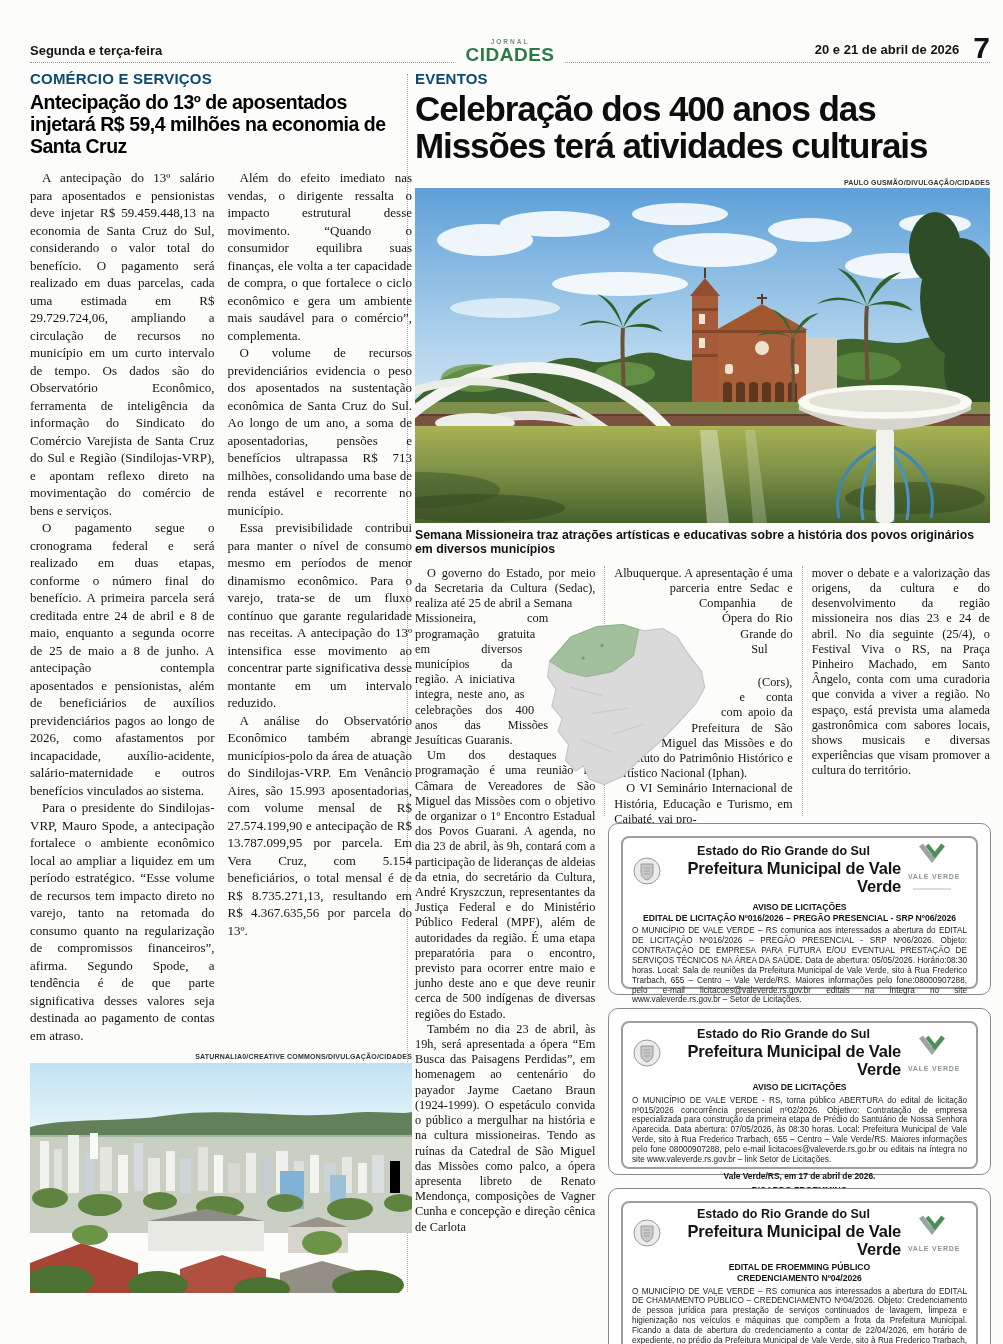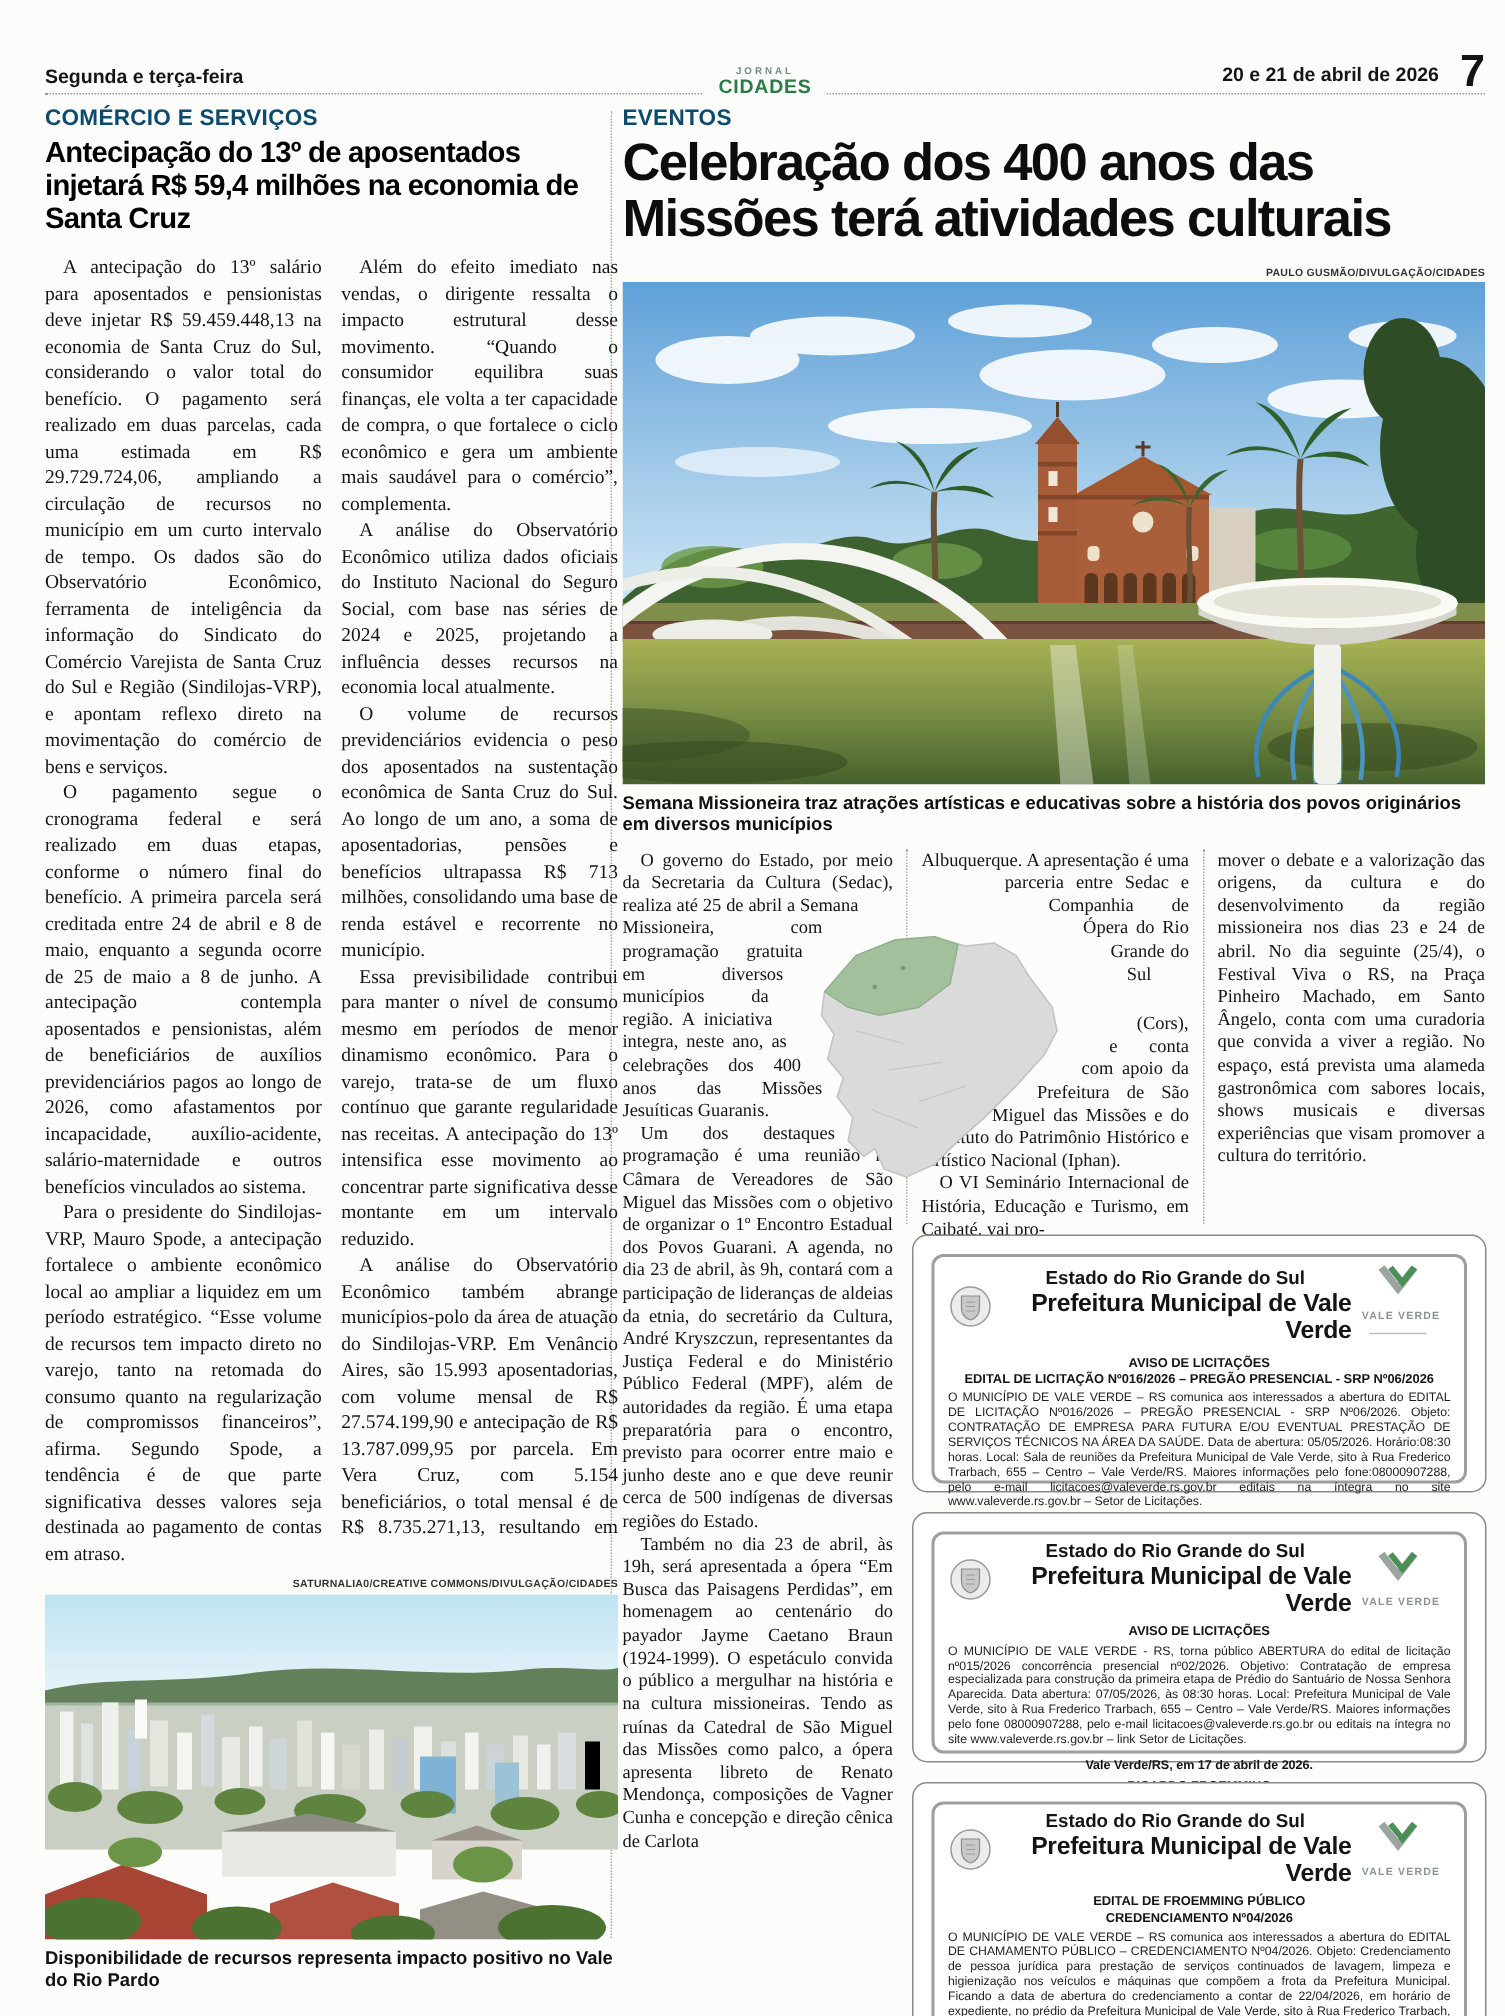--- a/index.html
+++ b/index.html
@@ -7,21 +7,21 @@
     width:1003px;height:1344px;position:relative;background:#fcfcfa;
     font-family:"Liberation Sans",sans-serif;color:#141414;overflow:hidden;
   }
   
   .hdr{position:absolute;left:30px;width:960px;top:26px;height:36px;
     border-bottom:1px dotted #999;}
   .hdr-day{position:absolute;left:0;bottom:4px;font-size:13px;font-weight:700;}
   .hdr-mast{position:absolute;left:50%;transform:translateX(-50%);bottom:-2px;
     text-align:center;background:#fcfcfa;padding:0 10px;}
   .hdr-mast .kicker{font-size:6.5px;letter-spacing:2px;color:#6f8f7d;font-weight:700;}
-  .hdr-mast .mast{font-size:13px;font-weight:800;color:#2b7b46;letter-spacing:.5px;line-height:1;}
+  .hdr-mast .mast{font-size:19px;font-weight:800;color:#2b7b46;letter-spacing:.5px;line-height:1;}
   .hdr-right{position:absolute;right:0;bottom:2px;display:flex;align-items:flex-end;gap:14px;}
   .hdr-date{font-size:13px;font-weight:700;padding-bottom:3px;}
   .hdr-page{font-size:30px;font-weight:900;line-height:.8;}
   
   .kicker-green{font-size:15px;font-weight:800;color:#0c4a6e;letter-spacing:.2px;}
   .credit{font-size:7px;font-weight:700;color:#333;text-align:right;letter-spacing:.2px;}
   .caption{font-size:12.3px;font-weight:700;color:#111;margin-top:5px;line-height:1.15;}
   .bodytxt p{margin:0;text-indent:12px;text-align:justify;}
   .bodytxt p.cont{text-indent:0;}
   
@@ -87,21 +87,20 @@
 <div class="vdiv"></div>
 
 <div class="left-art">
   <div class="kicker-green">COMÉRCIO E SERVIÇOS</div>
   <h1>Antecipação do 13º de aposentados injetará R$ 59,4 milhões na economia de Santa Cruz</h1>
   <div class="left-cols bodytxt">
     <p>A antecipação do 13º salário para aposentados e pensionistas deve injetar R$ 59.459.448,13 na economia de Santa Cruz do Sul, considerando o valor total do benefício. O pagamento será realizado em duas parcelas, cada uma estimada em R$ 29.729.724,06, ampliando a circulação de recursos no município em um curto intervalo de tempo. Os dados são do Observatório Econômico, ferramenta de inteligência da informação do Sindicato do Comércio Varejista de Santa Cruz do Sul e Região (Sindilojas-VRP), e apontam reflexo direto na movimentação do comércio de bens e serviços.</p>
     <p>O pagamento segue o cronograma federal e será realizado em duas etapas, conforme o número final do benefício. A primeira parcela será creditada entre 24 de abril e 8 de maio, enquanto a segunda ocorre de 25 de maio a 8 de junho. A antecipação contempla aposentados e pensionistas, além de beneficiários de auxílios previdenciários pagos ao longo de 2026, como afastamentos por incapacidade, auxílio-acidente, salário-maternidade e outros benefícios vinculados ao sistema.</p>
     <p>Para o presidente do Sindilojas-VRP, Mauro Spode, a antecipação fortalece o ambiente econômico local ao ampliar a liquidez em um período estratégico. “Esse volume de recursos tem impacto direto no varejo, tanto na retomada do consumo quanto na regularização de compromissos financeiros”, afirma. Segundo Spode, a tendência é de que parte significativa desses valores seja destinada ao pagamento de contas em atraso.</p>
     <p>Além do efeito imediato nas vendas, o dirigente ressalta o impacto estrutural desse movimento. “Quando o consumidor equilibra suas finanças, ele volta a ter capacidade de compra, o que fortalece o ciclo econômico e gera um ambiente mais saudável para o comércio”, complementa.</p>
-    <p>A análise do Observatório Econômico utiliza dados oficiais do Instituto Nacional do Seguro Social, com base nas séries de 2024 e 2025, projetando a influência desses recursos na economia local atualmente.</p>
     <p>O volume de recursos previdenciários evidencia o peso dos aposentados na sustentação econômica de Santa Cruz do Sul. Ao longo de um ano, a soma de aposentadorias, pensões e benefícios ultrapassa R$ 713 milhões, consolidando uma base de renda estável e recorrente no município.</p>
     <p>Essa previsibilidade contribui para manter o nível de consumo mesmo em períodos de menor dinamismo econômico. Para o varejo, trata-se de um fluxo contínuo que garante regularidade nas receitas. A antecipação do 13º intensifica esse movimento ao concentrar parte significativa desse montante em um intervalo reduzido.</p>
     <p>A análise do Observatório Econômico também abrange municípios-polo da área de atuação do Sindilojas-VRP. Em Venâncio Aires, são 15.993 aposentadorias, com volume mensal de R$ 27.574.199,90 e antecipação de R$ 13.787.099,95 por parcela. Em Vera Cruz, com 5.154 beneficiários, o total mensal é de R$ 8.735.271,13, resultando em R$ 4.367.635,56 por parcela do 13º.</p>
 
   </div>
   <div class="credit">SATURNALIA0/CREATIVE COMMONS/DIVULGAÇÃO/CIDADES</div>
 
   <svg class="photo-frame" width="382" height="230" viewBox="0 0 382 230" preserveAspectRatio="none">
     <defs>
       <linearGradient id="csky" x1="0" y1="0" x2="0" y2="1">
@@ -163,21 +162,20 @@
     </g>
     <g fill="#4c7232">
       <ellipse cx="30" cy="218" rx="34" ry="16"></ellipse>
         <ellipse cx="128" cy="222" rx="30" ry="14"></ellipse>
       <ellipse cx="232" cy="226" rx="28" ry="12"></ellipse>
         <ellipse cx="338" cy="222" rx="36" ry="15"></ellipse>
       <ellipse cx="292" cy="180" rx="20" ry="12" fill="#6c9446"></ellipse>
       <ellipse cx="60" cy="172" rx="18" ry="10" fill="#6c9446"></ellipse>
     </g>
   </svg>
-  <div class="caption">Disponibilidade de recursos representa impacto positivo no Vale do Rio Pardo</div>
 </div>
 
 <div class="right-art">
   <div class="kicker-green">EVENTOS</div>
   <h1>Celebração dos 400 anos das Missões terá atividades culturais</h1>
   <div class="credit">PAULO GUSMÃO/DIVULGAÇÃO/CIDADES</div>
 
   <svg class="main-photo" width="575" height="335" viewBox="0 0 575 335" preserveAspectRatio="none">
     <defs>
       <linearGradient id="psky" x1="0" y1="0" x2="0" y2="1">

